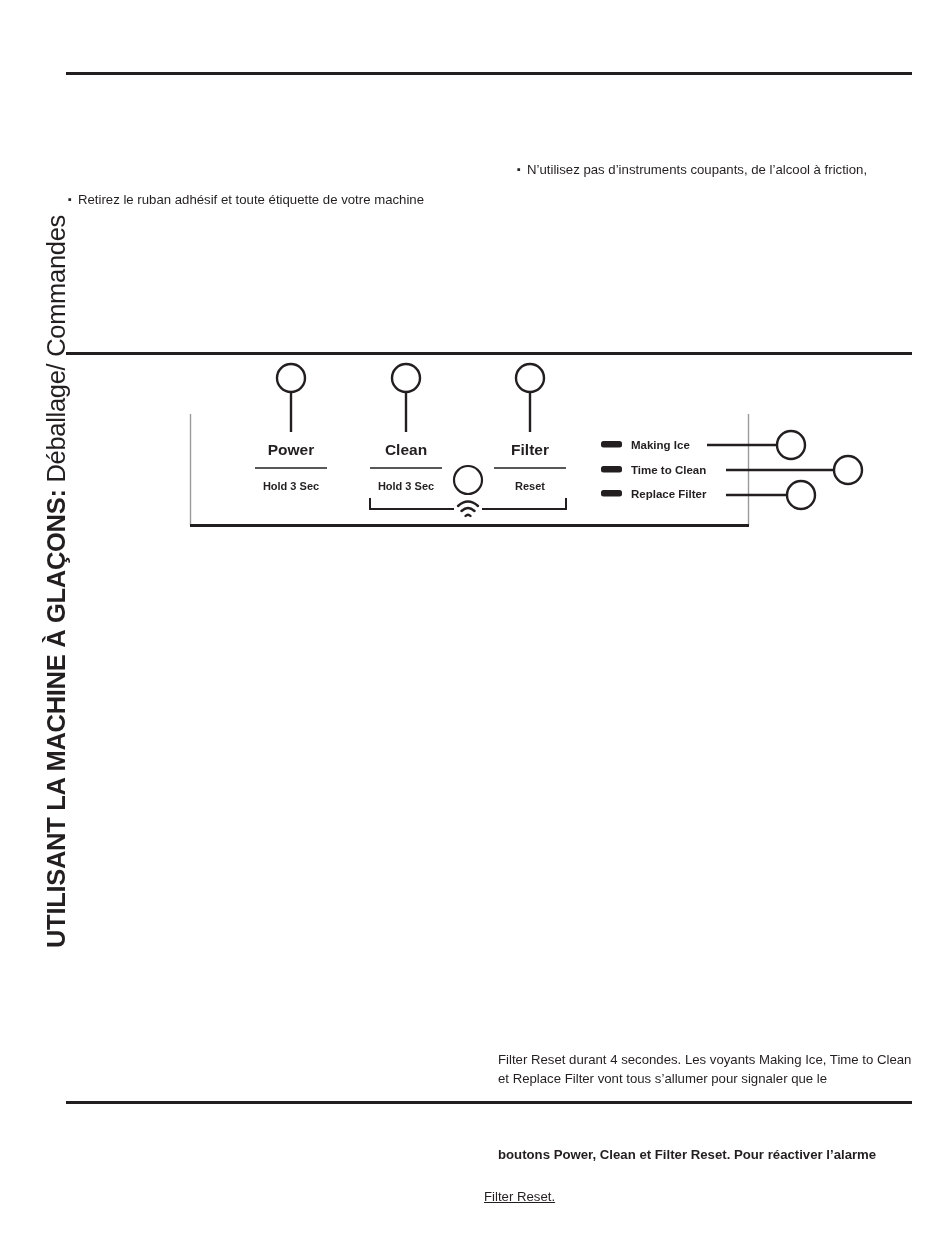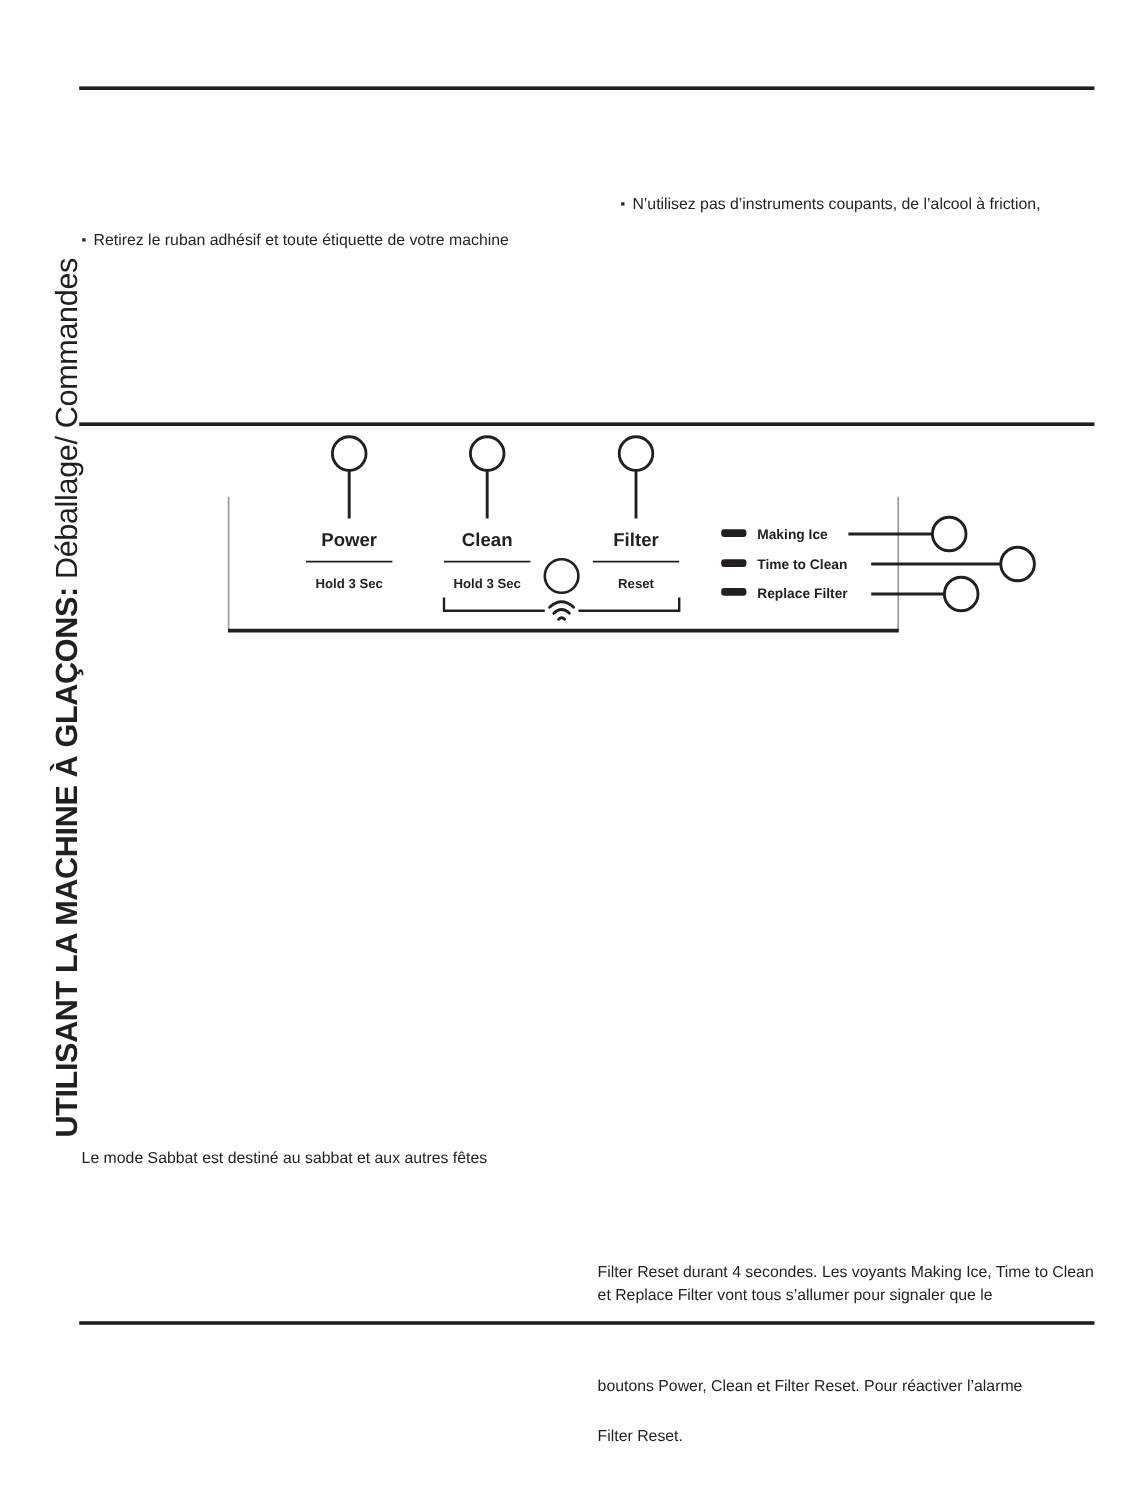--- a/index.html
+++ b/index.html
@@ -69,22 +69,22 @@
     width: 10px;
     font-size: 11px;
     vertical-align: 1px;
   }
 
   #bullet-left      { left: 68px;  top: 178px;  width: 420px; margin-top: 12px; }
   #bullet-right     { left: 498px; top: 160px;  width: 420px; margin-left: 19px; }
   #sabbath-para     { left: 68px;  top: 955px;  width: 430px; }
   #right-para-1     { left: 498px; top: 1014px; width: 420px; }
   #right-para-2     { left: 498px; top: 1050px; width: 420px; }
-  #right-para-3     { left: 498px; top: 1145px; width: 420px; }
-  #right-para-4     { left: 498px; top: 1187px; width: 420px; }
+  #right-para-3     { left: 498px; top: 1145px; width: 420px; font-weight: bold; }
+  #right-para-4     { left: 484px; top: 1187px; width: 420px; text-decoration: underline; }
 
   
   #panel {
     position: absolute;
     left: 170px;
     top: 356px;
     width: 720px;
     height: 180px;
     text-decoration: underline;
   }
@@ -174,21 +174,20 @@
       </g>
       <g>
         <rect x="431" y="134" width="21" height="6.5" rx="2.5" fill="#231f20"></rect>
         <text x="461" y="142" font-family="'Liberation Sans',sans-serif" font-size="11.5" font-weight="bold" fill="#231f20">Replace Filter</text>
         <line x1="556" y1="139" x2="617" y2="139" stroke="#231f20" stroke-width="2.4"></line>
         <circle cx="631" cy="139" r="14" fill="none" stroke="#231f20" stroke-width="2.4"></circle>
       </g>
     </svg>
   </div>
 
-  <div class="para" id="sabbath-para">Le mode Sabbat est destiné au sabbat et aux autres fêtes</div>
 
 
   <div class="para" id="right-para-2">Filter Reset durant 4 secondes. Les voyants Making Ice, Time to Clean et Replace Filter vont tous s’allumer pour signaler que le</div>
 
   <div class="para" id="right-para-3">boutons Power, Clean et Filter Reset. Pour réactiver l’alarme</div>
 
   <div class="para" id="right-para-4">Filter Reset.</div>
 
 </div>
 

